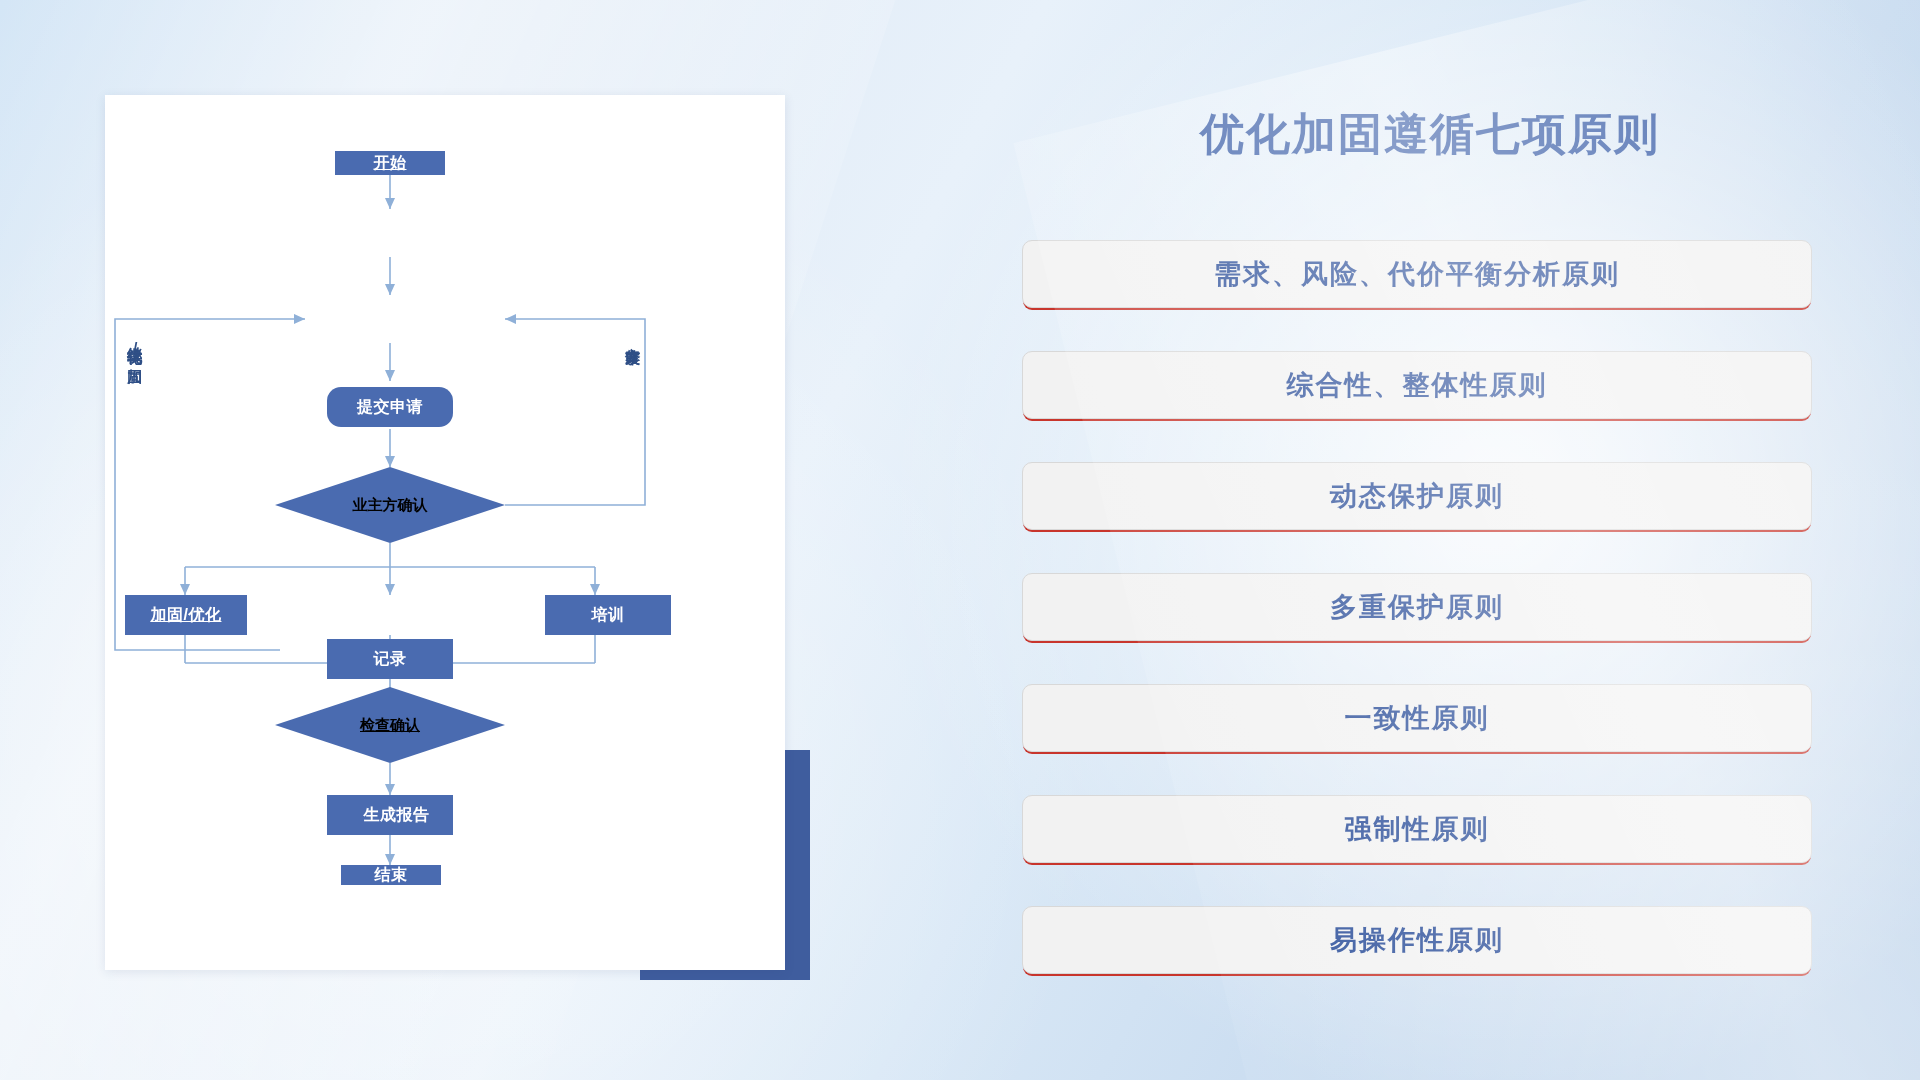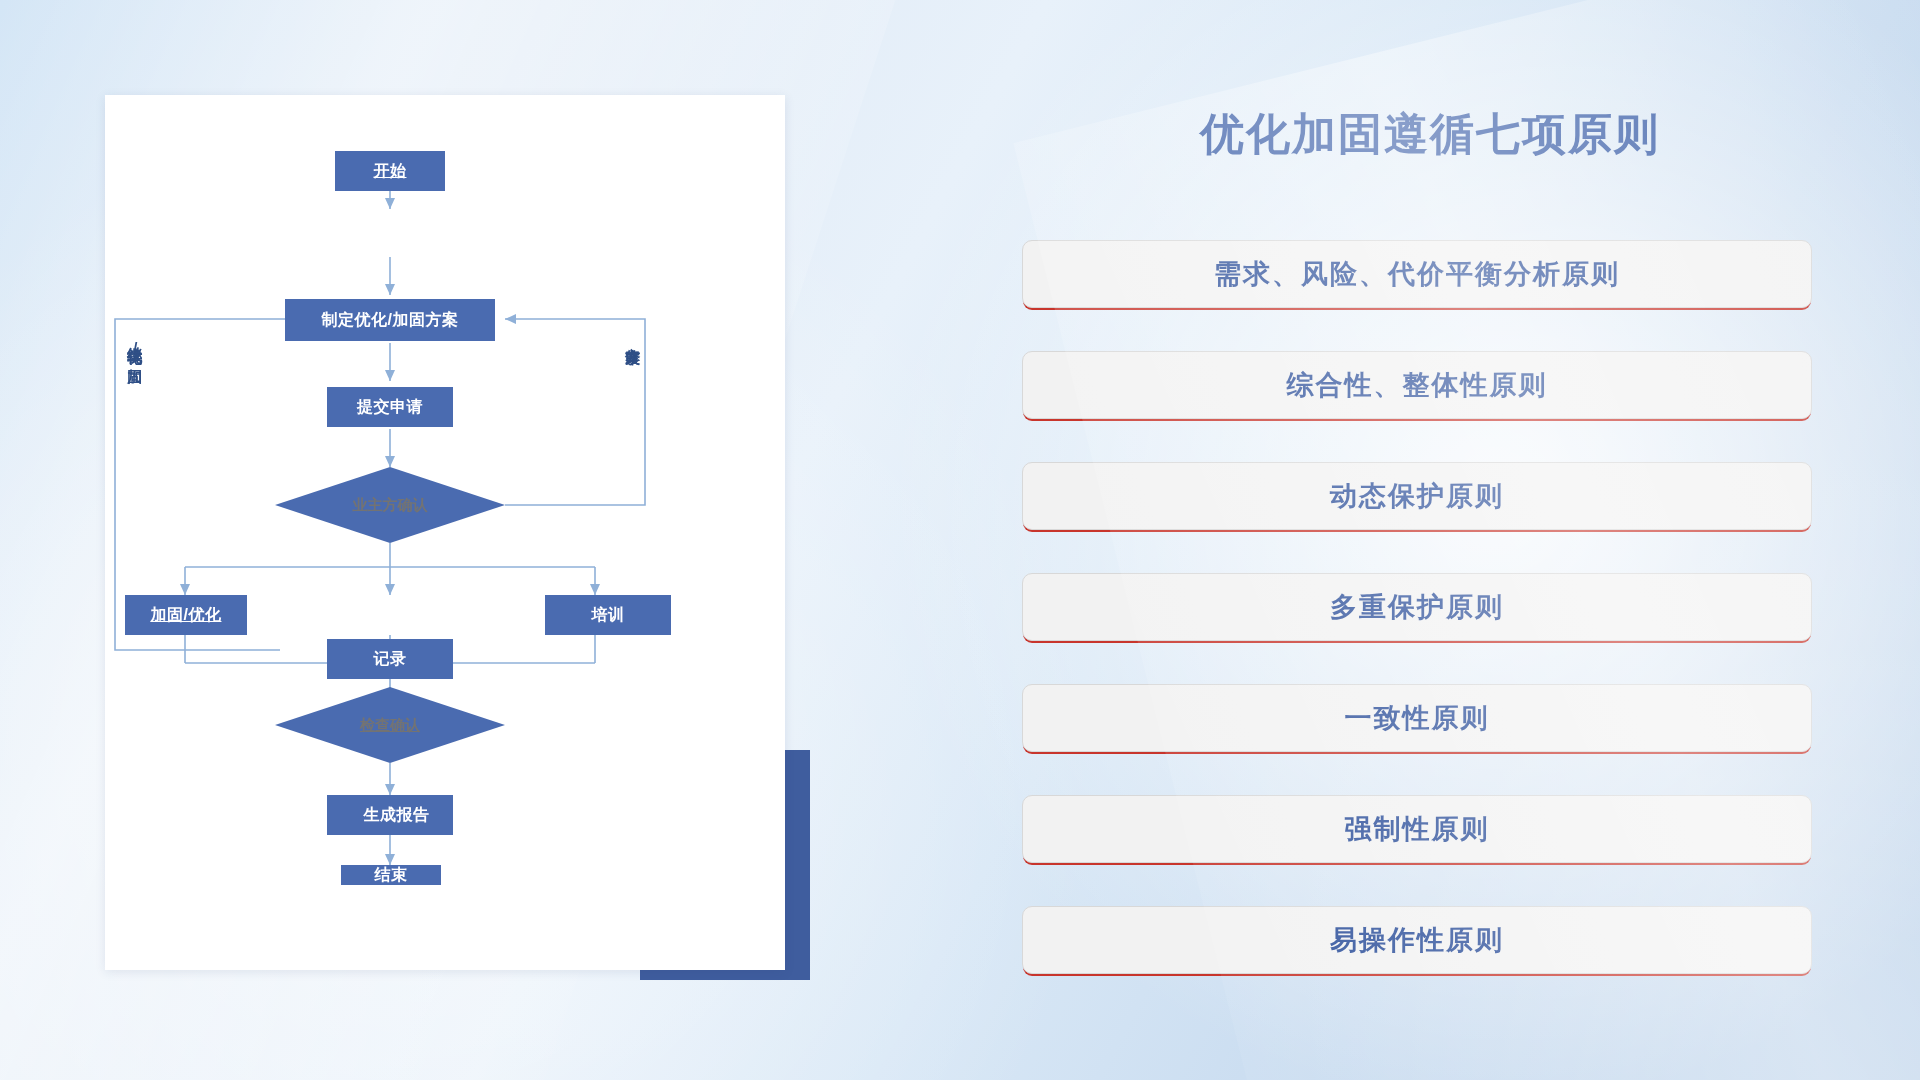--- a/index.html
+++ b/index.html
@@ -76,21 +76,21 @@
     font-weight: bold;
     display: flex;
     align-items: center;
     justify-content: center;
     white-space: nowrap;
     letter-spacing: 0.5px;
     box-sizing: border-box;
   }
   .diamond-label {
     position: absolute;
-    color: #737373;
+    color: #000000;
     font-size: 15px;
     font-weight: bold;
     display: flex;
     align-items: center;
     justify-content: center;
     pointer-events: none;
     white-space: nowrap;
   }
   .vlabel {
     position: absolute;
@@ -180,30 +180,27 @@
 
           <line x1="285" y1="740" x2="285" y2="770" marker-end="url(#arr)"></line>
         </g>
 
         <g fill="#4a6bb0">
           <polygon points="285,372 400,410 285,448 170,410"></polygon>
           <polygon points="285,592 400,630 285,668 170,630"></polygon>
         </g>
       </svg>
 
-      <div class="node" style="left:230px; top:56px; width:110px; height:40px;text-decoration:underline;">
+      <div class="node" style="left:230px; top:56px; width:110px; height:24px;text-decoration:underline;">
         <span>开始</span>
       </div>
 
 
-      <div class="node" style="left:180px; top:204px; width:210px; height:42px;">
-        <span>制定优化/加固方案</span>
-      </div>
-
-      <div class="node" style="left:222px; top:292px; width:126px; height:40px;">
+
+      <div class="node" style="left:222px; top:292px; width:126px; height:40px;border-radius:14px;">
         <span>提交申请</span>
       </div>
 
       <div class="diamond-label" style="left:205px; top:396px; width:160px; height:28px;">
         <span>业主方确认</span>
       </div>
 
       <div class="node" style="left:20px; top:500px; width:122px; height:40px;text-decoration:underline;">
         <span>加固/优化</span>
       </div>

